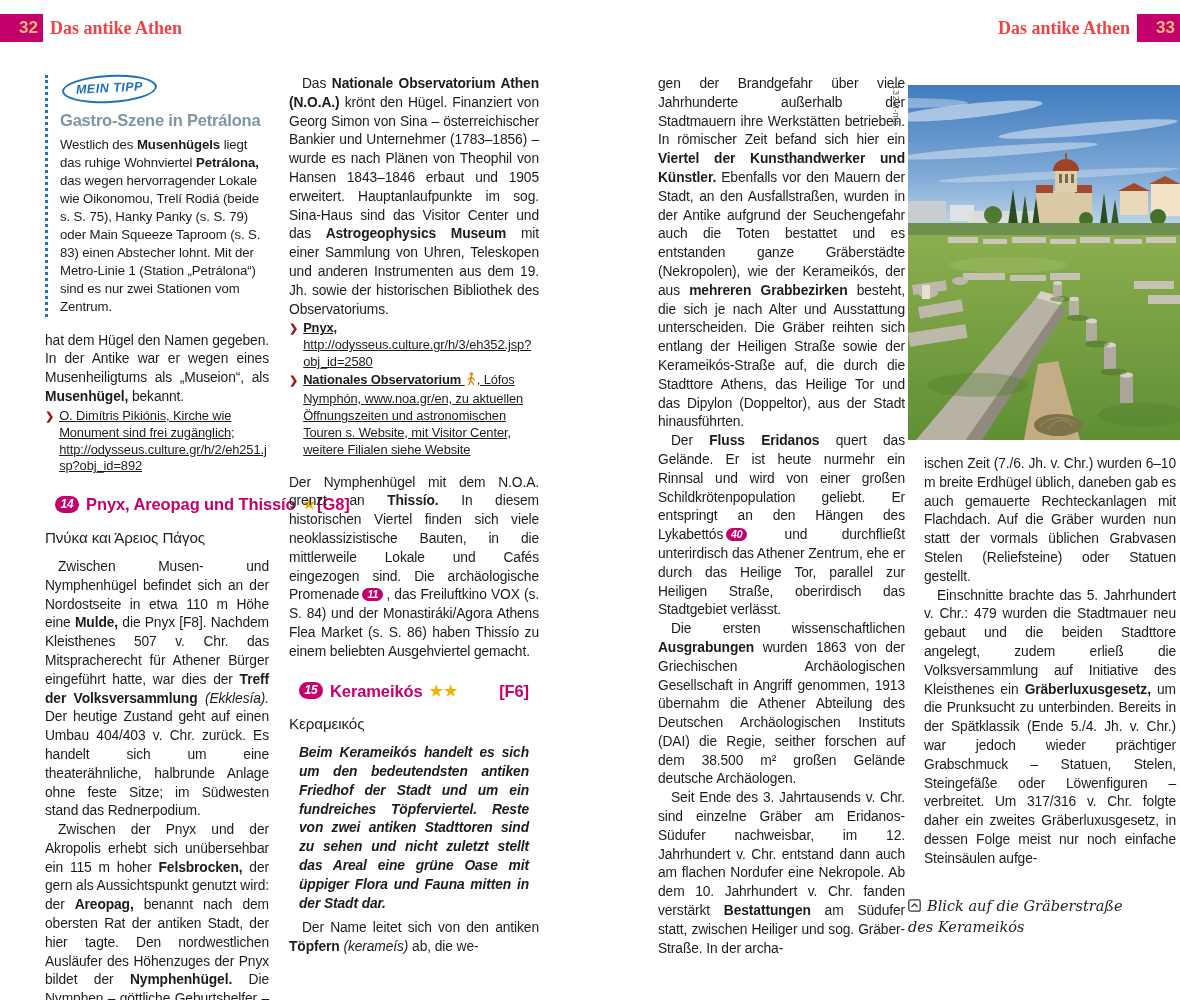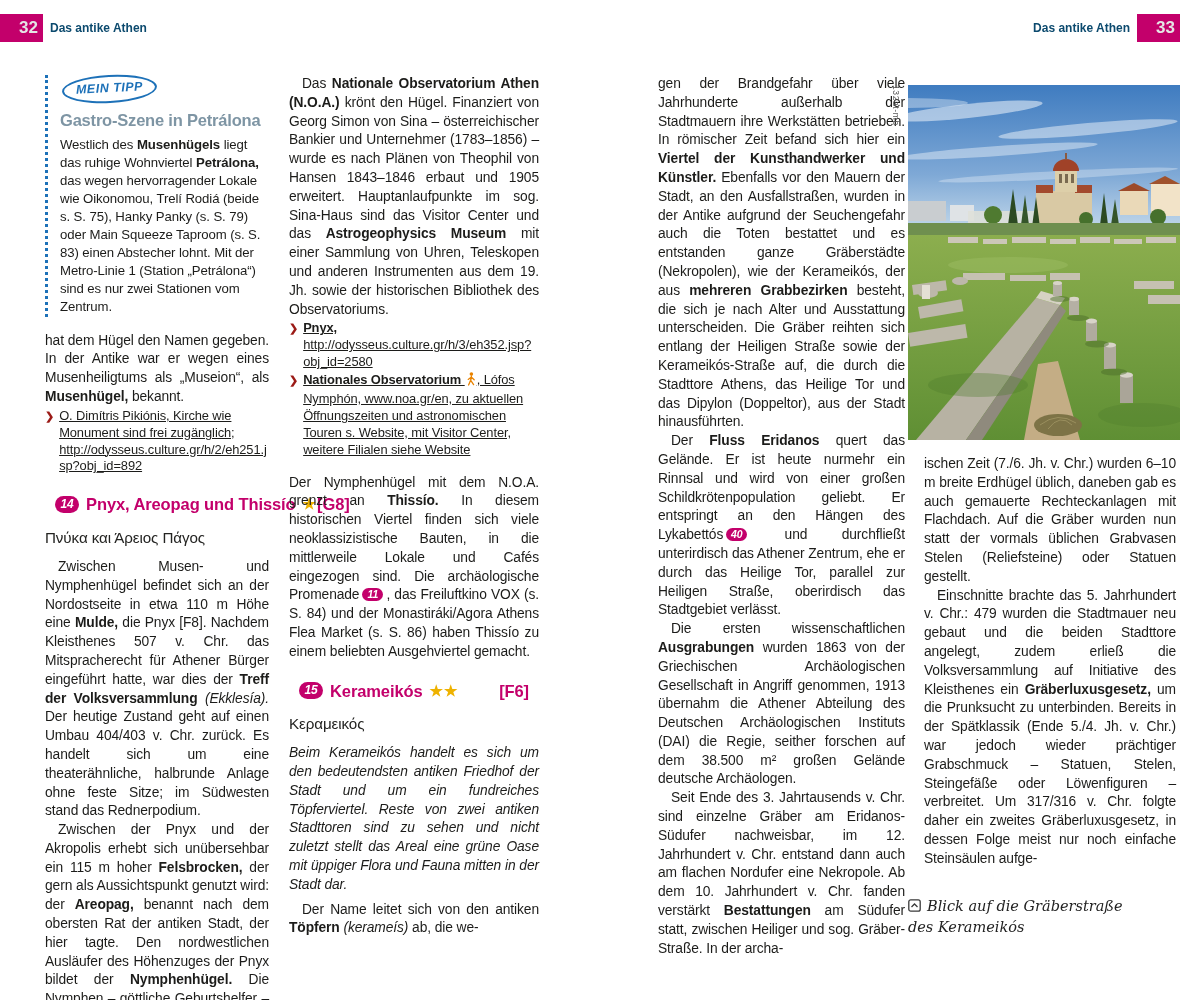--- a/index.html
+++ b/index.html
@@ -9,38 +9,38 @@
     --ink:#1c1c1a;
     --maroon:#9b1a16;
   }
   html,body{margin:0;padding:0;background:#fff;}
   .page{position:relative;width:1180px;height:1000px;background:#ffffff;overflow:hidden;
         font-family:"Liberation Sans",sans-serif;color:var(--ink);}
   
   .hdr{position:absolute;top:14px;display:flex;align-items:stretch;height:28px;}
   .hdr-left{left:0;}
   .hdr-right{right:0;}
-  .pagenum{background:var(--mag);color:#e5e5e5;font-weight:bold;font-size:17px;width:43px;
+  .pagenum{background:var(--mag);color:#fdba74;font-weight:bold;font-size:17px;width:43px;
            display:flex;align-items:center;box-sizing:border-box;}
   .pagenum.pn-left{justify-content:flex-end;padding-right:5px;}
   .pagenum.pn-right{justify-content:flex-start;padding-left:19px;}
-  .htitle{color:#0c4a6e;font-weight:bold;font-size:12px;display:flex;align-items:center;}
+  .htitle{color:#ef4444;font-weight:bold;font-size:18px;display:flex;align-items:center;font-family:Liberation Serif, serif;}
   .hdr-left .htitle{margin-left:7px;}
   .hdr-right .htitle{margin-right:7px;}
   
   .col{position:absolute;top:75px;text-align:justify;font-size:13.8px;line-height:18.8px;
        letter-spacing:-0.1px;}
   #col1{left:45px;width:224px;}
   #col2{left:289px;width:250px;}
   #col3{left:658px;width:247px;}
   #col4{left:908px;width:252px;top:455px;margin-left:16px;}
   .para{margin:0;}
   .para.ind{text-indent:13px;}
   .para.sp{margin-top:15px;}
-  .para.sp-s{margin:6px 0 6px;}
+  .para.sp-s{margin:6px 10px 6px;font-weight:bold;}
   .whole-ital{font-style:italic;}
   .bold{font-weight:bold;}
   .ital{font-style:italic;}
   
   .bullet{display:flex;font-size:12.9px;line-height:16.9px;text-align:left;margin:1px 0;}
   .barrow{color:var(--maroon);font-weight:bold;margin-right:5px;font-size:11px;line-height:16.9px;}
   .btext{flex:1;overflow-wrap:anywhere;text-decoration:underline;}
   .btext .bold{font-size:12.9px;}
   
   .section{display:flex;align-items:center;margin:20px 10px 3px;font-size:16.5px;font-weight:bold;

